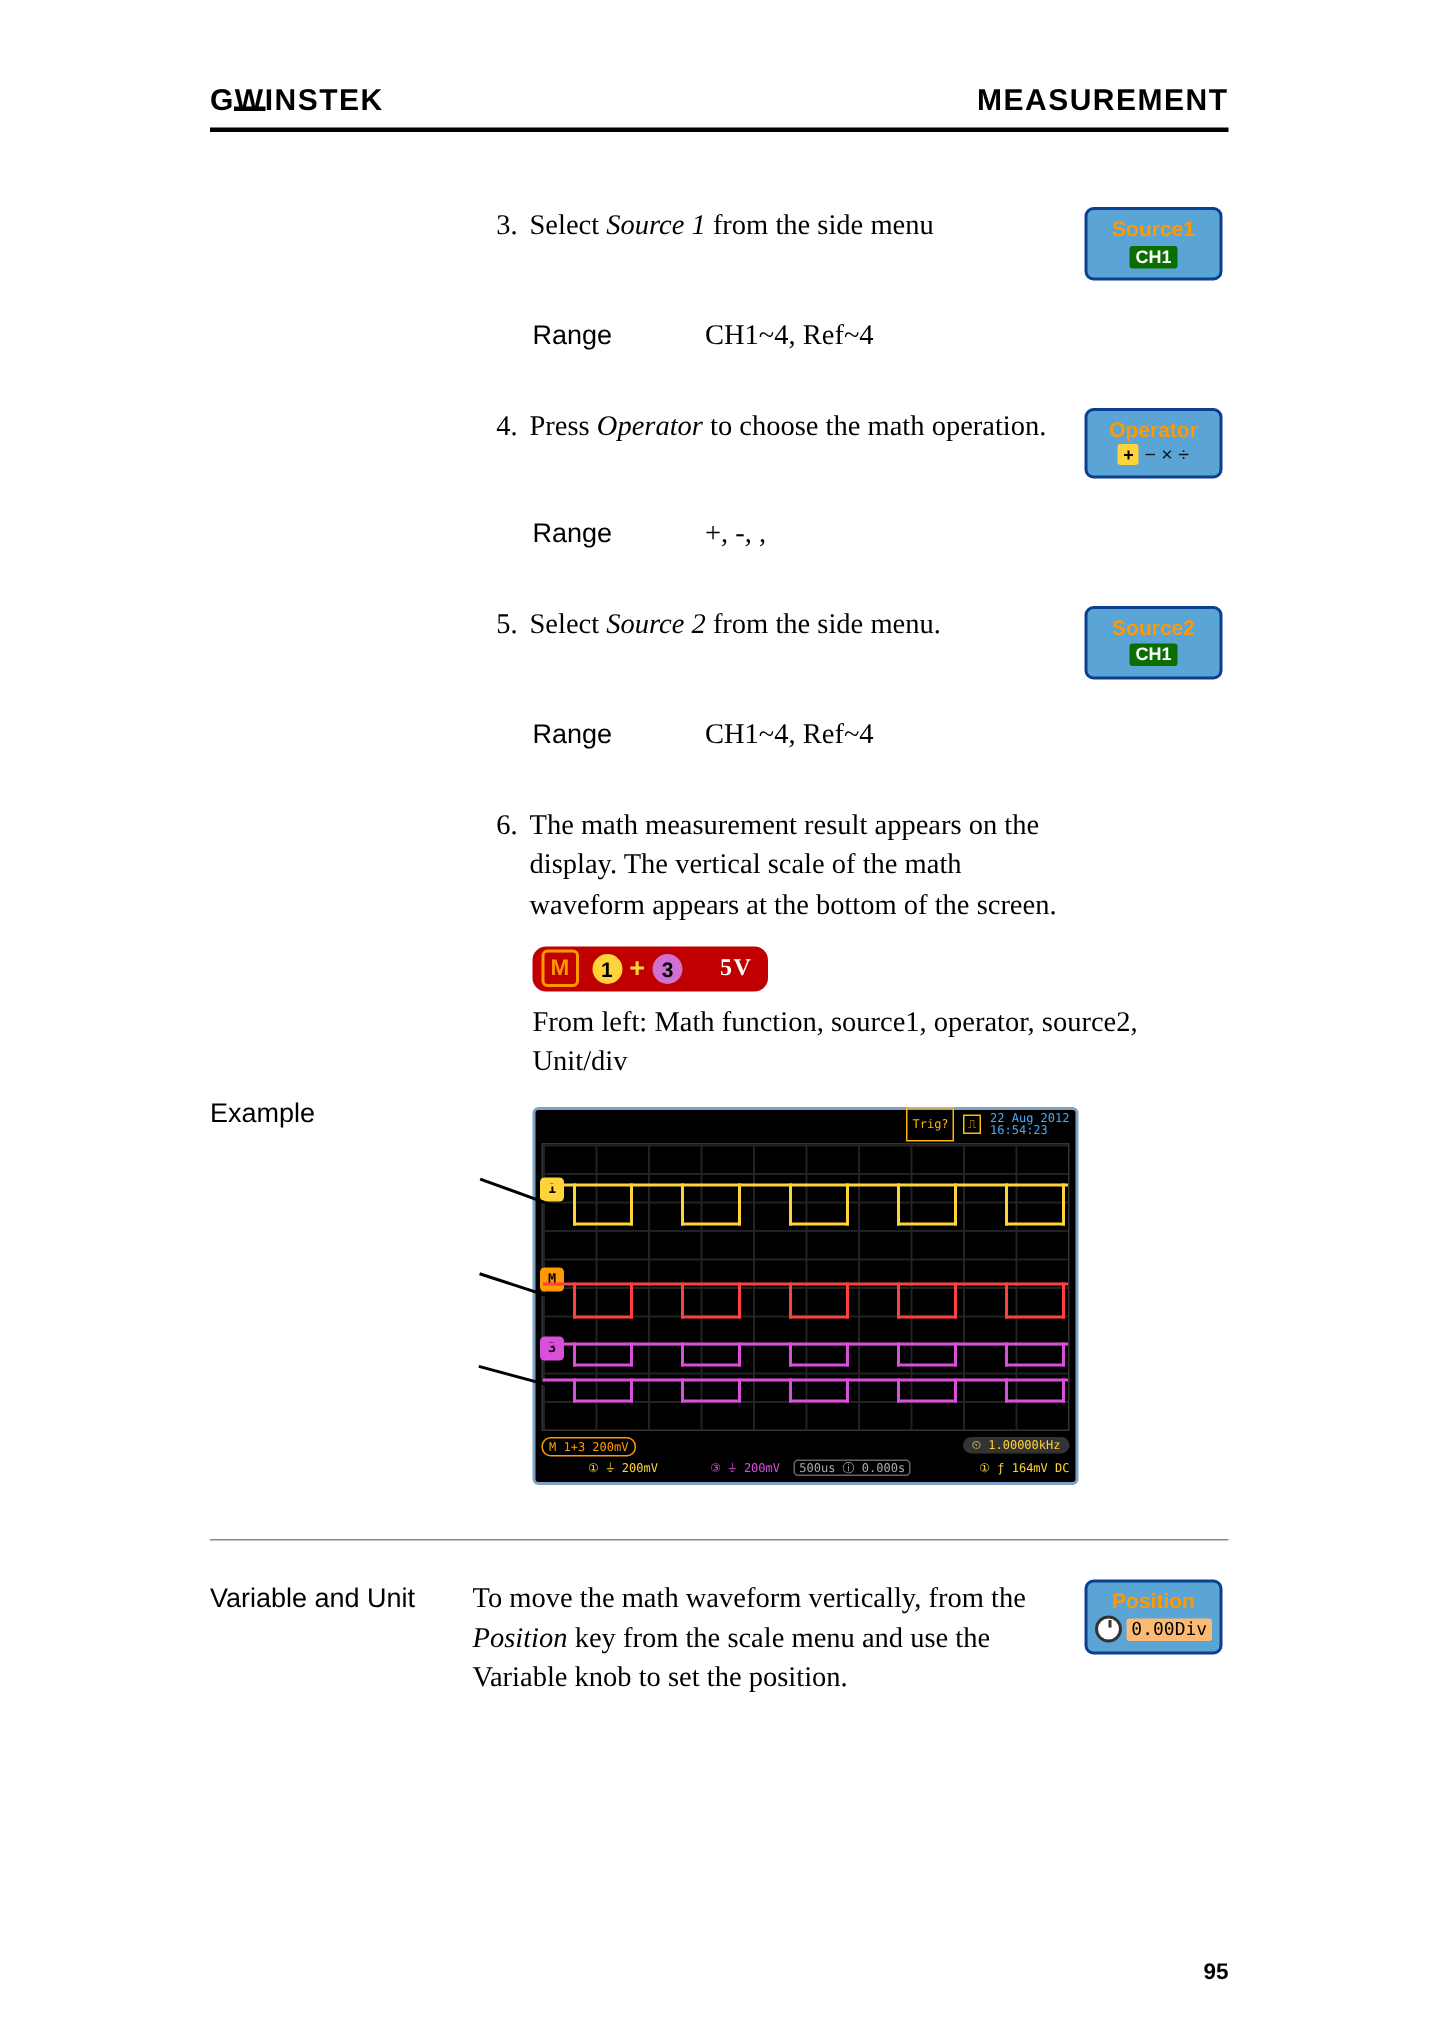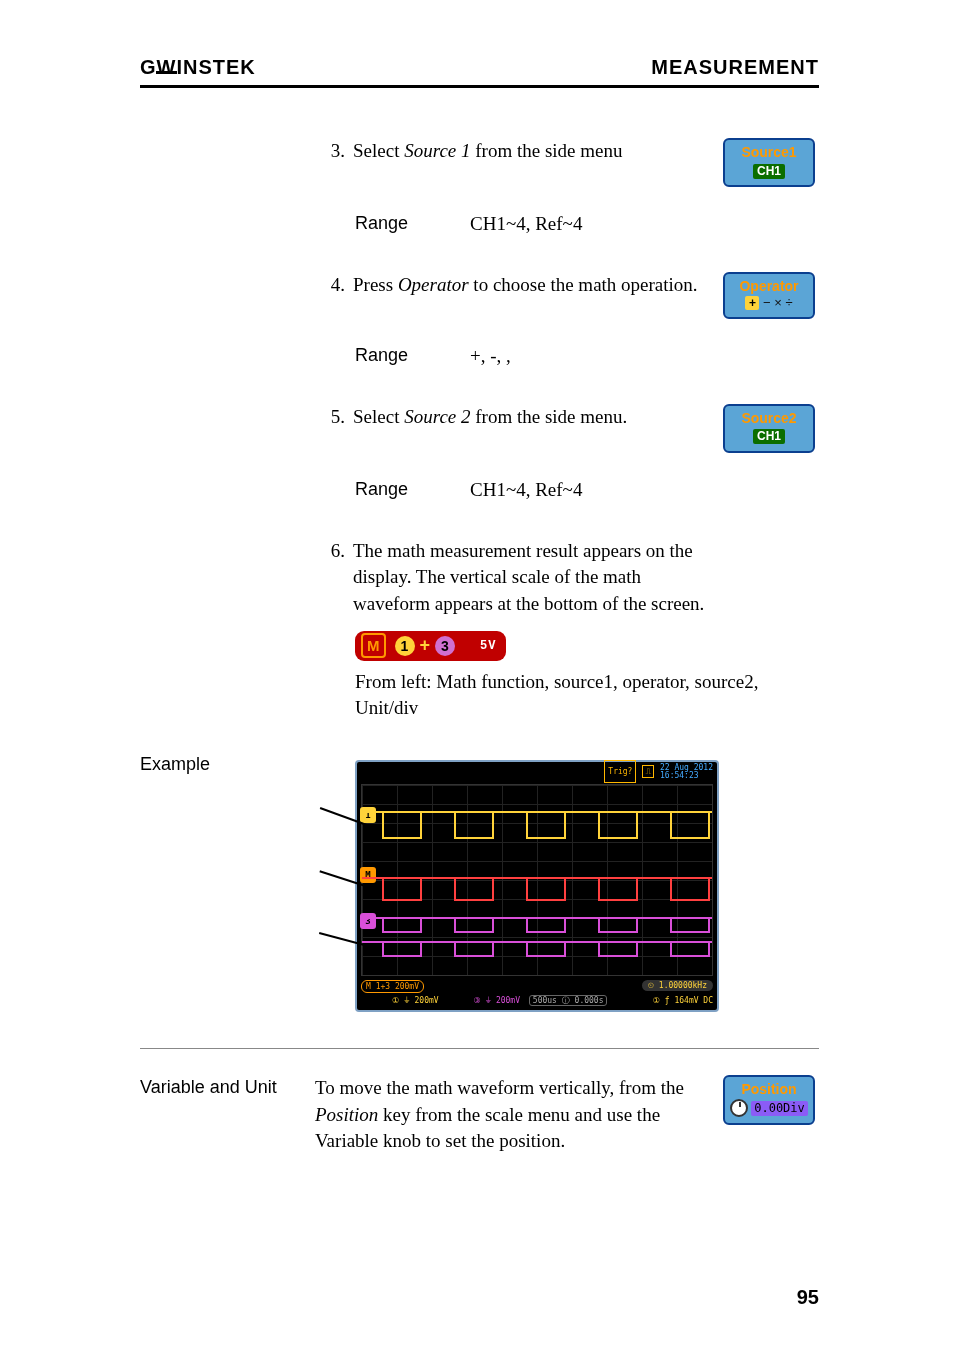--- a/index.html
+++ b/index.html
@@ -125,21 +125,21 @@
   .softkey .posrow .knob {
     display:inline-block;
     width:14px;height:14px;border:2px solid #333;border-radius:50%;
     position:relative;vertical-align:middle;margin-right:3px;
     background:#fff;
   }
   .softkey .posrow .knob::after{
     content:'';position:absolute;left:45%;top:1px;width:2px;height:5px;background:#333;
   }
   .softkey .posrow .valbox{
-    display:inline-block;background:#8b5cf6;padding:0 3px;font-family:monospace;font-size:12px;border-radius:2px;
+    display:inline-block;background:#fdba74;padding:0 3px;font-family:monospace;font-size:12px;border-radius:2px;
   }
   .rangeline {
     display: flex;
     margin: 24px 0 34px 0;
   }
   .rangeline .rlabel {
     font-family: Arial, Helvetica, sans-serif;
     font-size: 18px;
     width: 115px;
     padding-left: 40px;
@@ -164,21 +164,21 @@
     background:#c00000;color:#ff9900;border:2px solid #ff9900;border-radius:4px;
     padding:0 4px;font-size:15px;margin-right:6px;
   }
   .mathstrip .circ{
     display:inline-block;width:20px;height:20px;border-radius:50%;text-align:center;
     line-height:20px;font-size:14px;margin:0 3px;
   }
   .mathstrip .c1{background:#ffd33a;color:#000;}
   .mathstrip .plus{color:#ffd33a;font-size:18px;padding:0 2px;}
   .mathstrip .c3{background:#d070d0;color:#000;}
-  .mathstrip .val{color:#fff;font-family:Liberation Mono, monospace;font-size:12px;padding-left:22px;letter-spacing:1px;}
+  .mathstrip .val{color:#fff;font-family:Liberation Serif, serif;font-size:16px;padding-left:22px;letter-spacing:1px;}
 
   
   .scope {
     margin: 8px 0 0 40px;
     width: 360px;
     background: #000;
     border: 2px solid #7fa1c4;
     border-radius: 4px;
     position: relative;
     font-family: monospace;
@@ -227,25 +227,25 @@
   .ar2{left:-44px;top:96px;transform:rotate(18deg);}
   .ar3{left:-44px;top:156px;transform:rotate(15deg);}
 
   .hr {
     border: none;
     border-top: 1px solid #888;
     margin: 36px 0 26px 0;
   }
   .pagenum {
     position: absolute;
-    bottom: 40px;
+    bottom: 26px;
     right: 135px;
     font-family: Arial, Helvetica, sans-serif;
     font-weight: bold;
-    font-size: 20px;
+    font-size: 15px;
   }
   .pulseset{position:absolute;inset:0;}
   .pulseset span{position:absolute;height:100%;border-left:2px solid;border-right:2px solid;border-bottom:2px solid;}
   .ps1 span{border-color:#ffd33a;width:36px;}
   .ps2 span{border-color:#ff4040;width:36px;}
   .ps3 span{border-color:#d94fd9;width:36px;}
   .ps4 span{border-color:#d94fd9;width:36px;}
 </style>
 </head>
 <body>
@@ -325,21 +325,21 @@
           <div class="steptext">The math measurement result appears on the display. The vertical scale of the math waveform appears at the bottom of the screen.</div>
           <div class="btncol"></div>
         </div>
         <div class="mathstrip">
           <span class="mbox">M</span>
           <span class="circ c1">1</span>
           <span class="plus">+</span>
           <span class="circ c3">3</span>
           <span class="val">5V</span>
         </div>
-        <div style="padding-left:40px;margin-bottom:26px;">From left: Math function, source1, operator, source2,  Unit/div</div>
+        <div style="padding-left:40px;margin-bottom:4px;">From left: Math function, source1, operator, source2,  Unit/div</div>
       </div>
     </div>
 
     <div class="row">
       <div class="leftcol">Example</div>
       <div class="midcol" style="position:relative;">
         <div class="scope">
           <div class="topbar">
             <span class="trig">Trig?</span>
             <span style="border:1px solid #ffb700;color:#ffb700;padding:0 2px;font-size:8px;">⎍</span>

